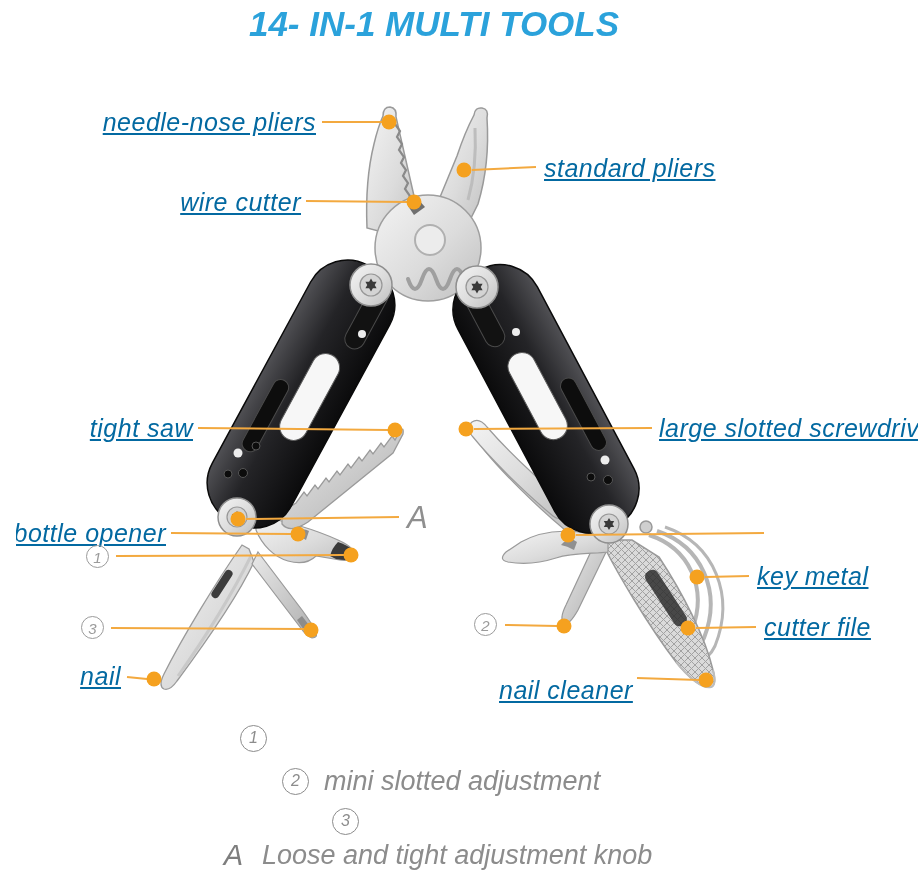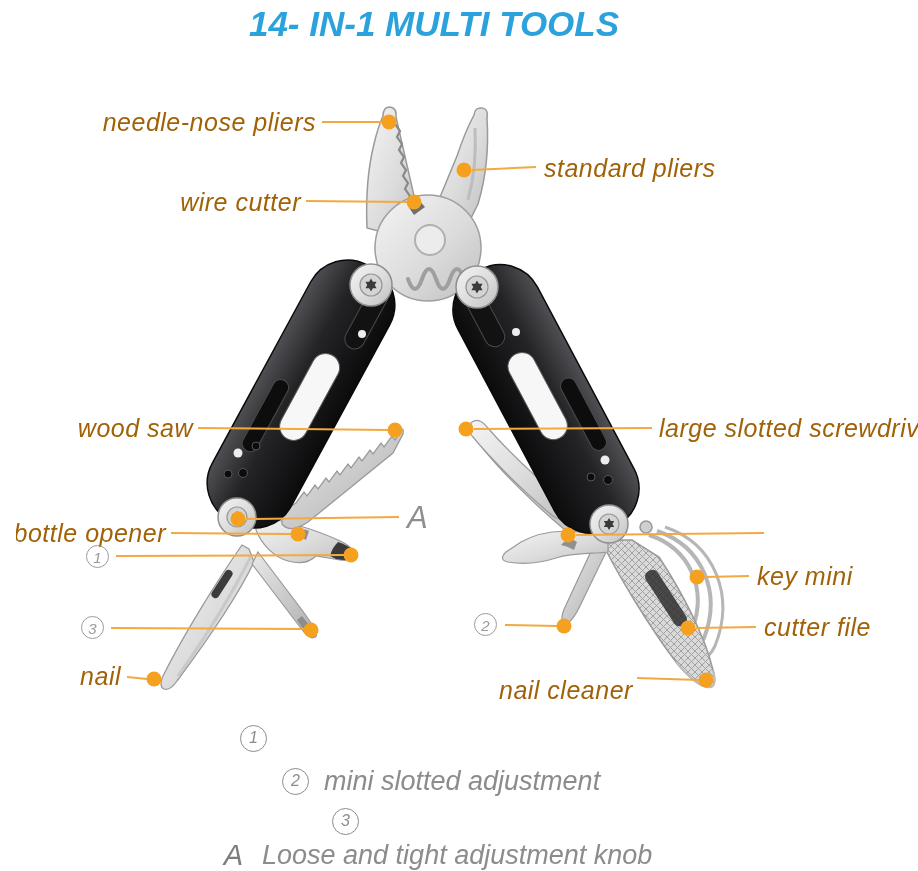--- a/index.html
+++ b/index.html
@@ -9,21 +9,21 @@
     margin-left:16px;
   }
   #title{
     position:absolute;top:5px;left:418px;transform:translateX(-50%);
     font:italic 700 35px/1.1 "Liberation Sans",sans-serif;
     color:#2BA2DB;letter-spacing:0px;white-space:nowrap;
   }
   svg.art{position:absolute;inset:0;}
   .callout{
     position:absolute;font:italic 25px/1.15 "Liberation Sans",sans-serif;
-    color:#a16207;letter-spacing:.5px;white-space:nowrap;
+    color:#0369a1;letter-spacing:.5px;white-space:nowrap;text-decoration:underline;
   }
   .cnum{
     position:absolute;width:23px;height:23px;border:1.6px solid #9B9B9B;border-radius:50%;
     color:#9B9B9B;font:italic 15px/23px "Liberation Sans",sans-serif;text-align:center;
     box-sizing:border-box;
   }
   .amark{
     position:absolute;font:italic 31px/1 "Liberation Sans",sans-serif;color:#8F8F8F;
   }
   .legend-row{
@@ -202,24 +202,24 @@
       <circle cx="672" cy="628" r="7.5"></circle>
       <circle cx="548" cy="626" r="7.5"></circle>
       <circle cx="138" cy="679" r="7.5"></circle>
       <circle cx="690" cy="680" r="7.5"></circle>
     </g>
   </svg>
 
   <div class="callout" style="right:618px;top:108px">needle-nose pliers</div>
   <div class="callout" style="left:528px;top:154px">standard pliers</div>
   <div class="callout" style="right:633px;top:188px">wire cutter</div>
-  <div class="callout" style="right:741px;top:414px">wood saw</div>
+  <div class="callout" style="right:741px;top:414px">tight saw</div>
   <div class="callout" style="left:643px;top:414px">large slotted screwdriver</div>
   <div class="callout" style="right:768px;top:519px">bottle opener</div>
-  <div class="callout" style="left:741px;top:562px">key mini</div>
+  <div class="callout" style="left:741px;top:562px">key metal</div>
   <div class="callout" style="left:748px;top:613px">cutter file</div>
   <div class="callout" style="right:813px;top:662px">nail</div>
   <div class="callout" style="left:483px;top:676px">nail cleaner</div>
 
   <div class="amark" style="left:391px;top:502px">A</div>
   <div class="cnum" style="left:70px;top:545px">1</div>
   <div class="cnum" style="left:458px;top:613px">2</div>
   <div class="cnum" style="left:65px;top:616px">3</div>
 
   <div class="legend-row" style="left:224px;top:725px">

